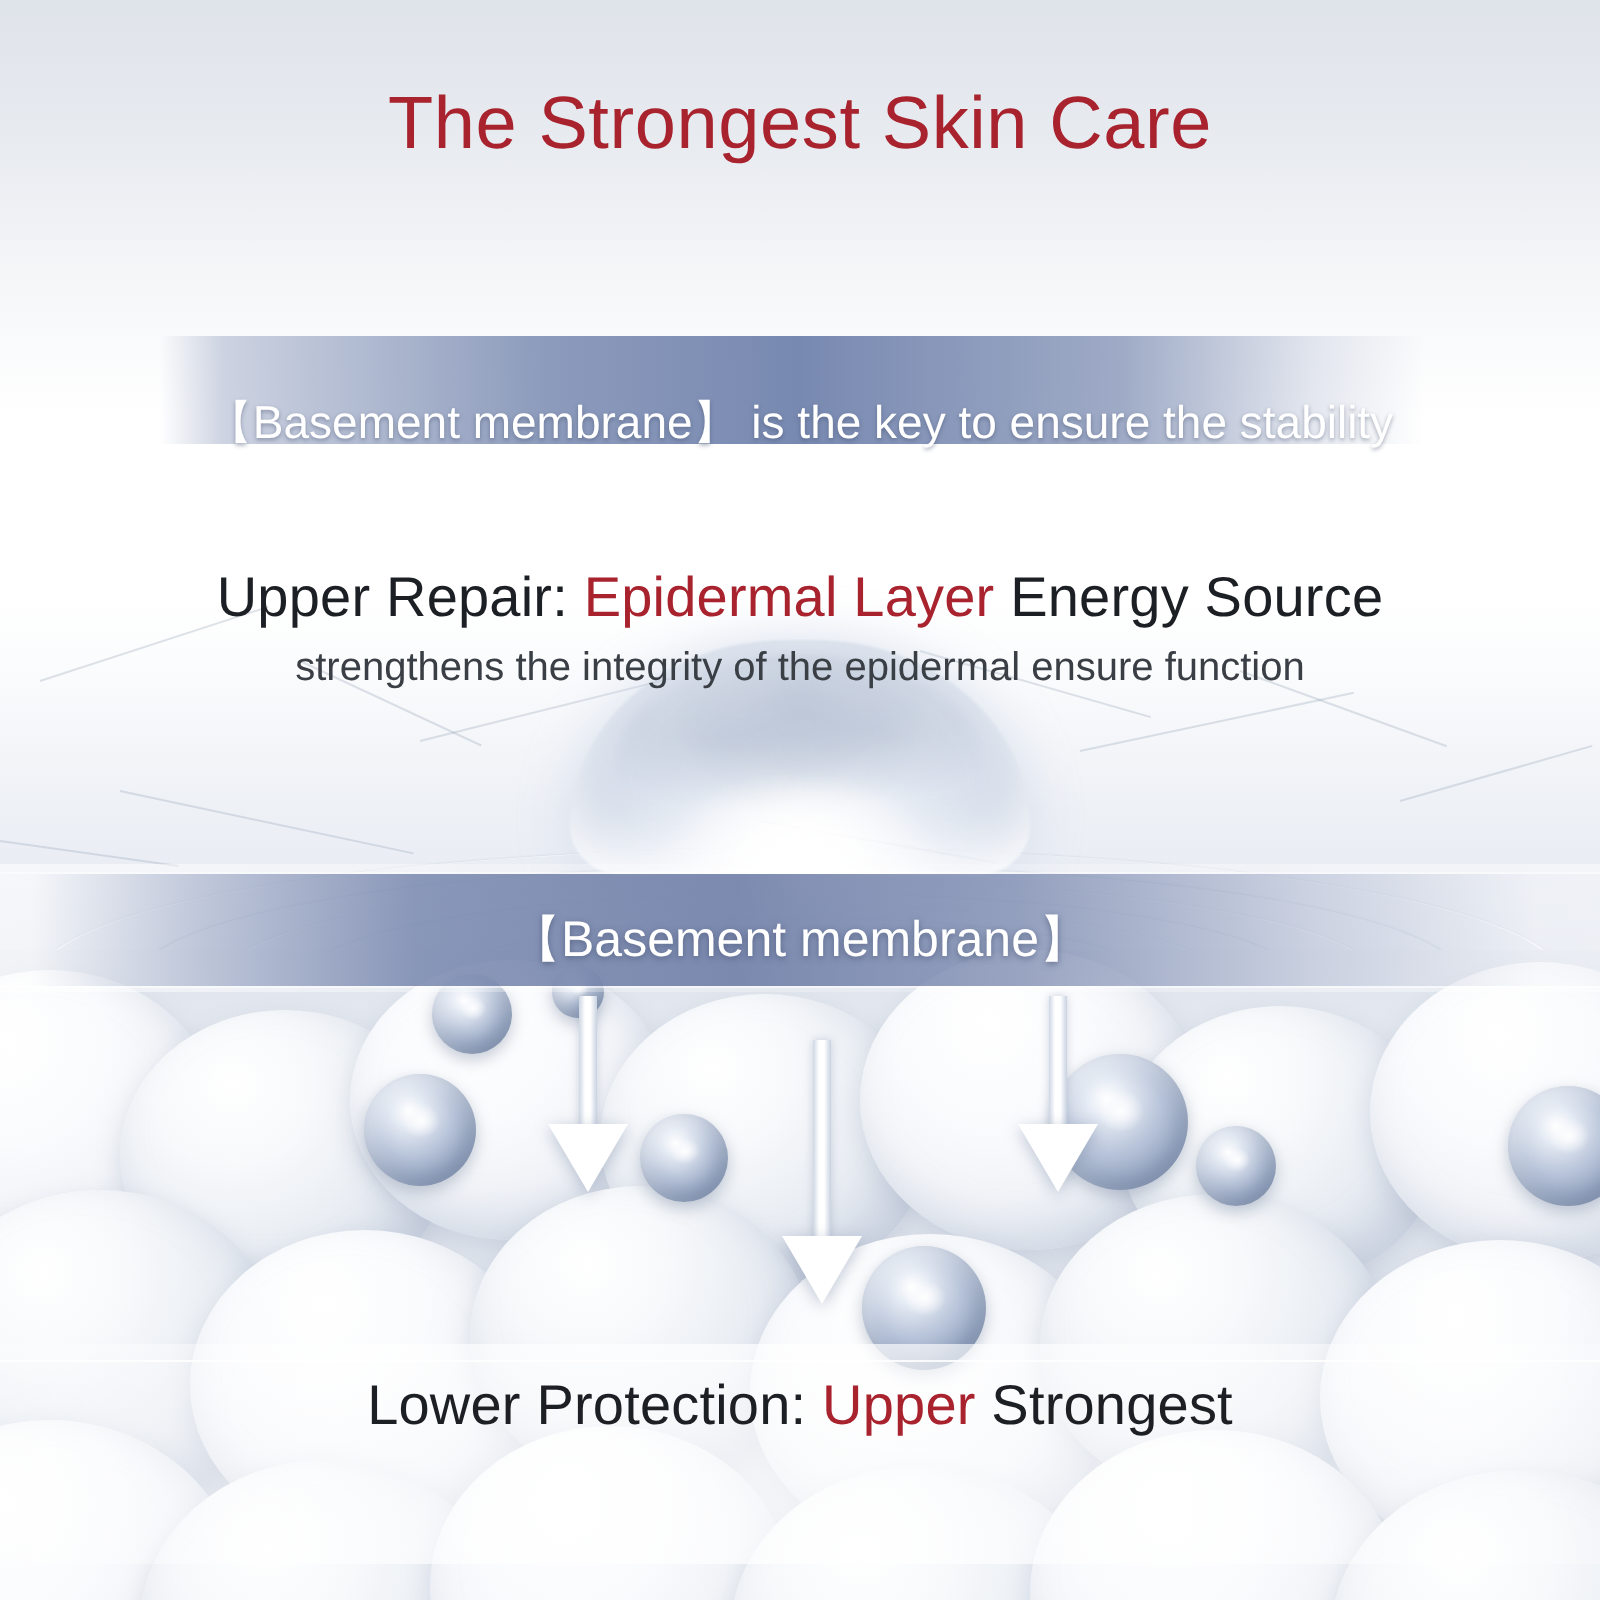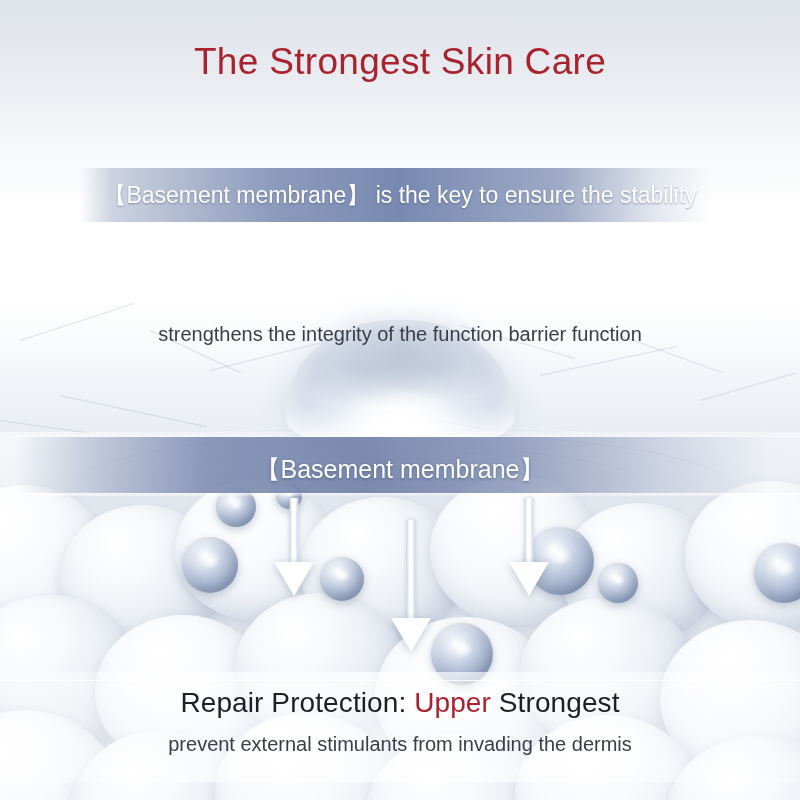--- a/index.html
+++ b/index.html
@@ -150,21 +150,21 @@
   .txt{position:absolute;width:800px;text-align:center;}
   #title{
     top:41px;font-size:37px;font-weight:400;letter-spacing:0.3px;
     color:#A8232E;
   }
   #subtitle{
     top:95px;font-size:25px;font-weight:400;letter-spacing:0.1px;
     color:#2b2f36;
   }
   #banner-text{
-    top:180px;font-size:23px;font-weight:400;color:#ffffff;
+    top:196px;font-size:23px;font-weight:400;color:#ffffff;
     text-shadow:0 1px 2px rgba(60,72,100,0.45);
   }
   #banner-text .b{font-weight:400;}
   #upper-head{
     top:283px;font-size:28px;font-weight:400;color:#1c1f24;letter-spacing:0.1px;
   }
   #upper-head .red{color:#A8232E;}
   #upper-sub{
     top:323px;font-size:20px;font-weight:400;color:#3a3e45;
   }
@@ -271,24 +271,26 @@
   <div class="mid-white-strip"></div>
   <div class="top-band"></div>
 
   <div class="txt" id="title">The Strongest Skin Care</div>
 
 
   <div class="txt" id="banner-text">
     <span class="b">【Basement membrane】</span><span> is the key to ensure the stability</span>
   </div>
 
-
-  <div class="txt" id="upper-sub">strengthens the integrity of the function barrier function</div>
+  <div class="txt" id="upper-head">
+    <span>Upper Repair: </span><span class="red">Epidermal Layer</span><span> Energy Source</span>
+  </div>
+
+  <div class="txt" id="upper-sub">strengthens the integrity of the epidermal ensure function</div>
 
   <div class="txt" id="membrane-text">【Basement membrane】</div>
 
   <div class="txt" id="lower-head">
-    <span>Repair Protection: </span><span class="red">Upper</span><span> Strongest</span>
-  </div>
-
-  <div class="txt" id="lower-sub">prevent external stimulants from invading the dermis</div>
+    <span>Lower Protection: </span><span class="red">Upper</span><span> Strongest</span>
+  </div>
+
 
 </div>
 
 </body></html>

